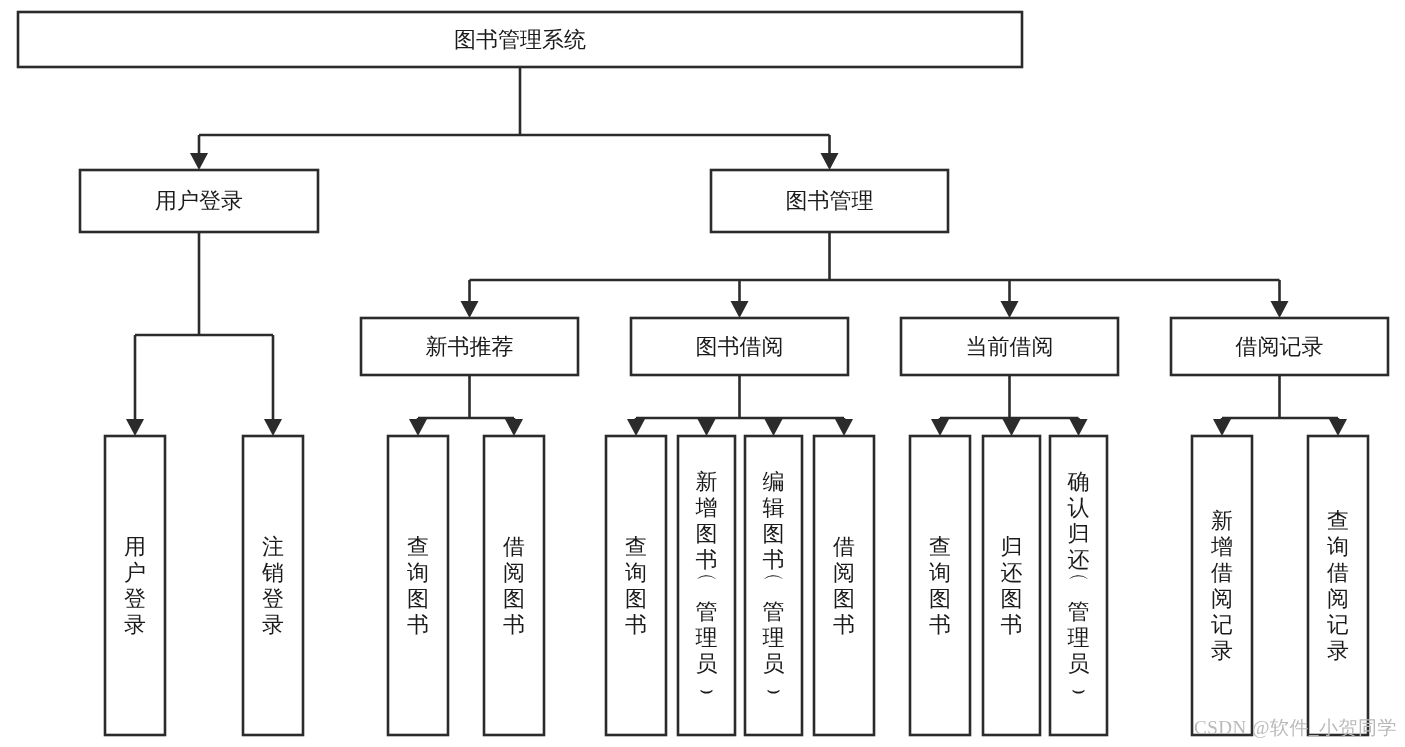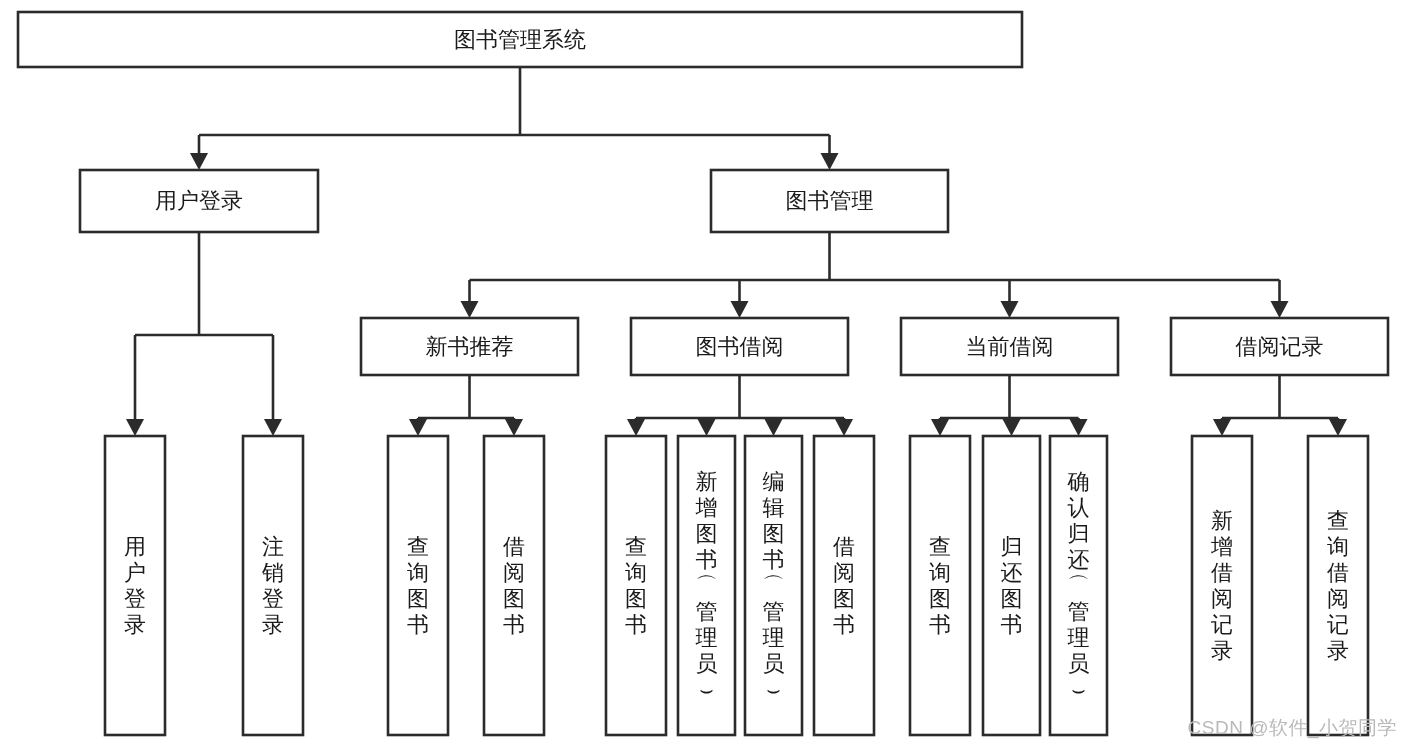--- a/index.html
+++ b/index.html
@@ -53,21 +53,21 @@
   .node-label-vertical {
     fill: #1a1a1a;
     font-family: "DejaVu Sans", "Liberation Sans", sans-serif;
     font-size: 22px;
     text-anchor: middle;
   }
   .watermark {
     position: absolute;
     right: 8px;
     bottom: 6px;
-    font-family: Liberation Sans, sans-serif;
+    font-family: Liberation Serif, serif;
     font-size: 19px;
     color: #b9b9b9;
     letter-spacing: 0.5px;
     white-space: nowrap;
     user-select: none;
   }
 </style>
 </head>
 <body>
 

